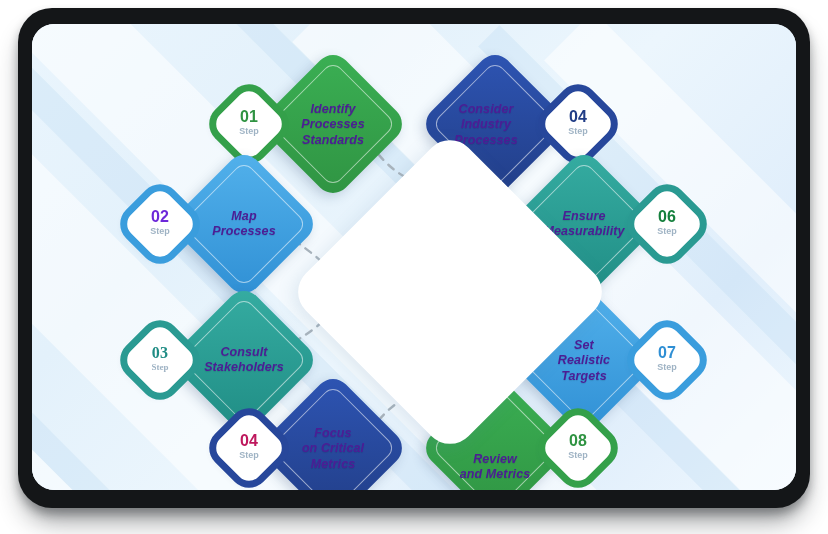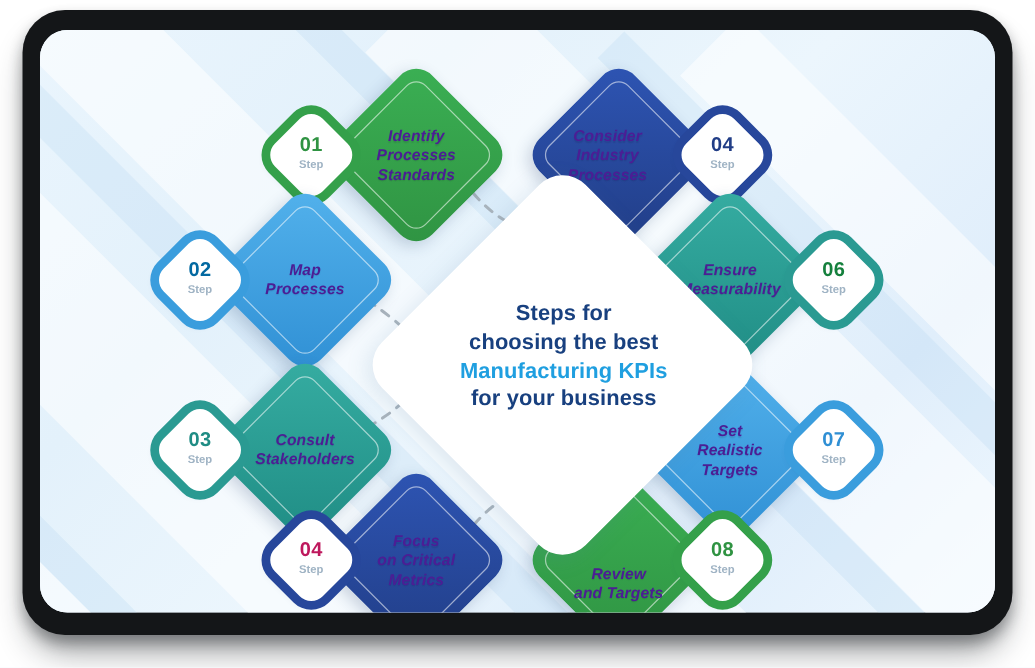--- a/index.html
+++ b/index.html
@@ -123,33 +123,33 @@
         </div>
 
         <div class="node">
           <div class="dia" style="left:158px;top:146px;background:linear-gradient(135deg,#53b2ec,#2f8fd4);"></div>
           <div class="dia-label" style="left:137px;top:185px;">
             <span>Map</span><br>
             <span>Processes</span>
           </div>
           <div class="badge" style="left:101px;top:173px;box-shadow:0 0 0 7px #3a9ddd, 0 3px 8px rgba(40,70,110,.22);"></div>
           <div class="badge-txt" style="left:101px;top:185px;">
-            <span class="badge-num" style="color:#0369a1;">02</span>
+            <span class="badge-num" style="color:#6d28d9;">02</span>
             <span class="badge-step">Step</span>
           </div>
         </div>
 
         <div class="node">
           <div class="dia" style="left:158px;top:282px;background:linear-gradient(135deg,#36ada2,#1f8c84);"></div>
           <div class="dia-label" style="left:137px;top:321px;">
             <span>Consult</span><br>
             <span>Stakeholders</span>
           </div>
           <div class="badge" style="left:101px;top:309px;box-shadow:0 0 0 7px #2a9a92, 0 3px 8px rgba(40,70,110,.22);"></div>
-          <div class="badge-txt" style="left:101px;top:321px;">
+          <div class="badge-txt" style="left:101px;top:321px;font-family:Liberation Serif, serif;">
             <span class="badge-num" style="color:#1f8c84;">03</span>
             <span class="badge-step">Step</span>
           </div>
         </div>
 
         <div class="node">
           <div class="dia" style="left:247px;top:370px;background:linear-gradient(135deg,#2e55b4,#213d86);"></div>
           <div class="dia-label" style="left:226px;top:402px;">
             <span>Focus</span><br>
             <span>on Critical</span><br>
@@ -200,34 +200,28 @@
           <div class="badge-txt" style="left:608px;top:321px;">
             <span class="badge-num" style="color:#2f8fd4;">07</span>
             <span class="badge-step">Step</span>
           </div>
         </div>
 
         <div class="node">
           <div class="dia" style="left:409px;top:370px;background:linear-gradient(135deg,#3bb054,#2f9342);"></div>
           <div class="dia-label" style="left:388px;top:409px;margin-top:19px;">
             <span>Review</span><br>
-            <span>and Targets</span>
+            <span>and Metrics</span>
           </div>
           <div class="badge" style="left:519px;top:397px;box-shadow:0 0 0 7px #34a04a, 0 3px 8px rgba(40,70,110,.22);"></div>
           <div class="badge-txt" style="left:519px;top:409px;">
             <span class="badge-num" style="color:#2f9342;">08</span>
             <span class="badge-step">Step</span>
           </div>
         </div>
 
         <div class="center-diamond"></div>
-        <div class="center-text">
-          <span>Steps for</span><br>
-          <span>choosing the best</span><br>
-          <span class="hl">Manufacturing KPIs</span><br>
-          <span>for your business</span>
-        </div>
 
       </div>
     </div>
   </div>
 
 </div>
 
 </body></html>

